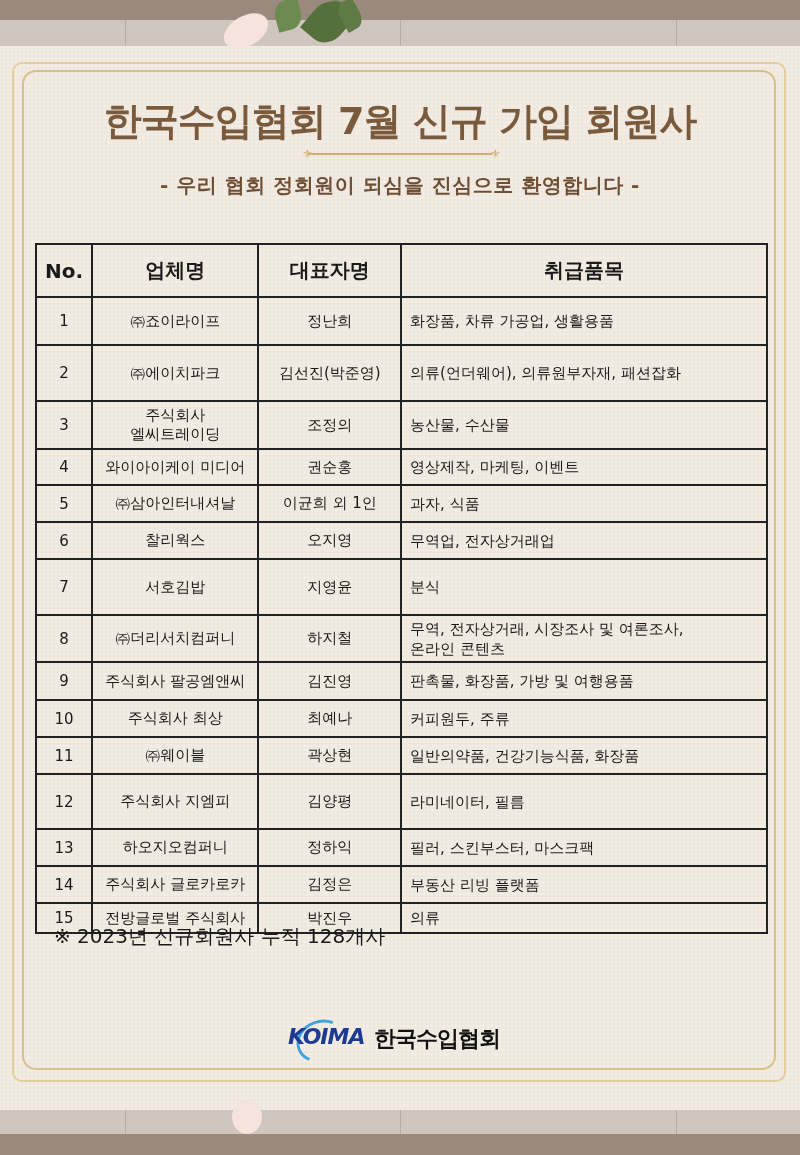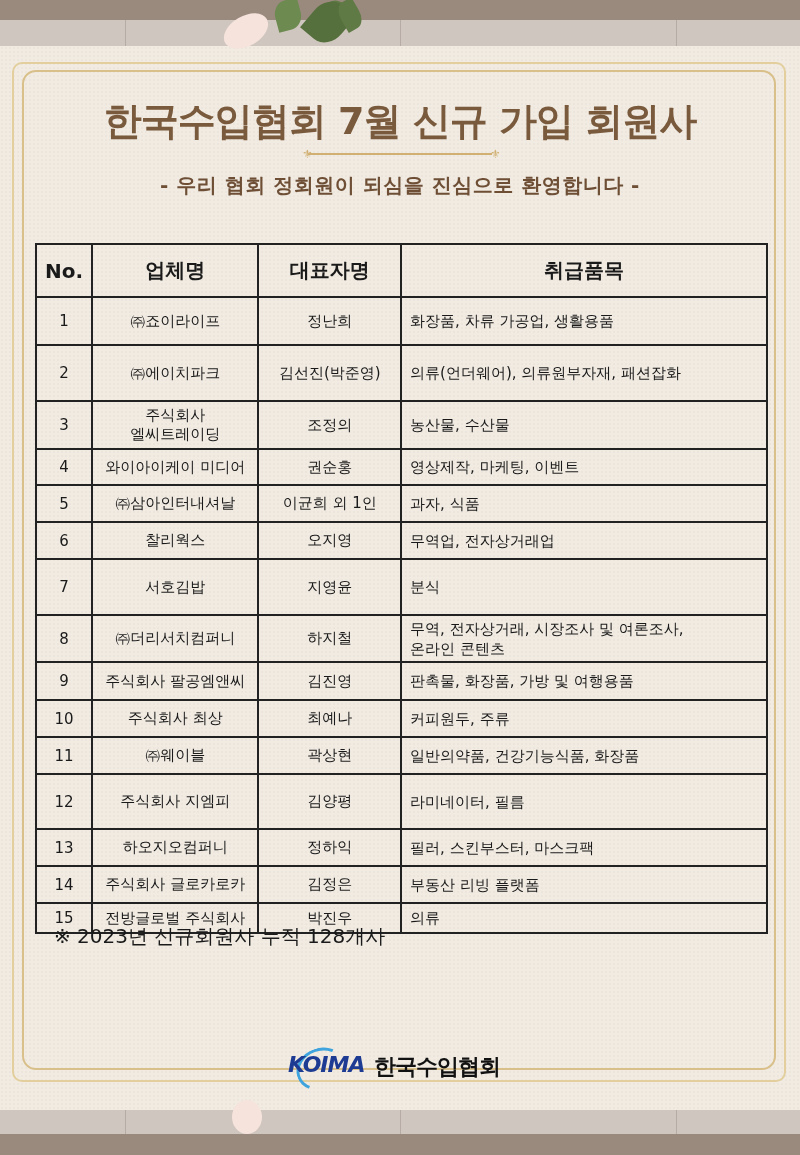--- a/index.html
+++ b/index.html
@@ -27,21 +27,21 @@
   .divider .orn { position:absolute; top:-6px; width:8px; height:14px; color:#d1b071; font-size:12px; line-height:14px; }
   .subtitle { position:absolute; left:0; top:172px; width:800px; text-align:center;
     font-weight:bold; font-size:20px; color:#6e4f35; letter-spacing:0.5px; }
   table.members { position:absolute; left:35px; top:243px; width:733px; border-collapse:collapse;
     font-family: "DejaVu Sans", sans-serif; font-size:15px; color:#1a1a1a; }
   table.members th, table.members td { border:2px solid #222; padding:0 8px; }
   table.members th { font-weight:bold; font-size:20px; height:51px; }
   table.members td.c { text-align:center; }
   table.members td.l { text-align:left; line-height:20px;margin-left:24px; }
   .note { position:absolute; left:54px; top:923px; font-size:20px; color:#1a1a1a; }
-  .logo { position:absolute; left:288px; top:1018px; height:42px; display:flex; align-items:center; gap:6px;margin-top:28px; }
+  .logo { position:absolute; left:288px; top:1018px; height:42px; display:flex; align-items:center; gap:6px; }
   .logo-mark { position:relative; width:80px; height:42px; }
   .logo-mark .ring { position:absolute; left:8px; top:2px; width:44px; height:36px; border:3px solid #3fa4dd;
     border-radius:50%; border-right-color:transparent; border-bottom-color:transparent; transform:rotate(-20deg); }
   .logo-mark .txt { position:absolute; left:0; top:6px; font-weight:bold; font-style:italic; font-size:22px;
     color:#1d3b92; letter-spacing:-1px; }
   .logo-name { font-weight:bold; font-size:22px; color:#111; letter-spacing:-1px; }
 </style>
 </head>
 <body>
 

